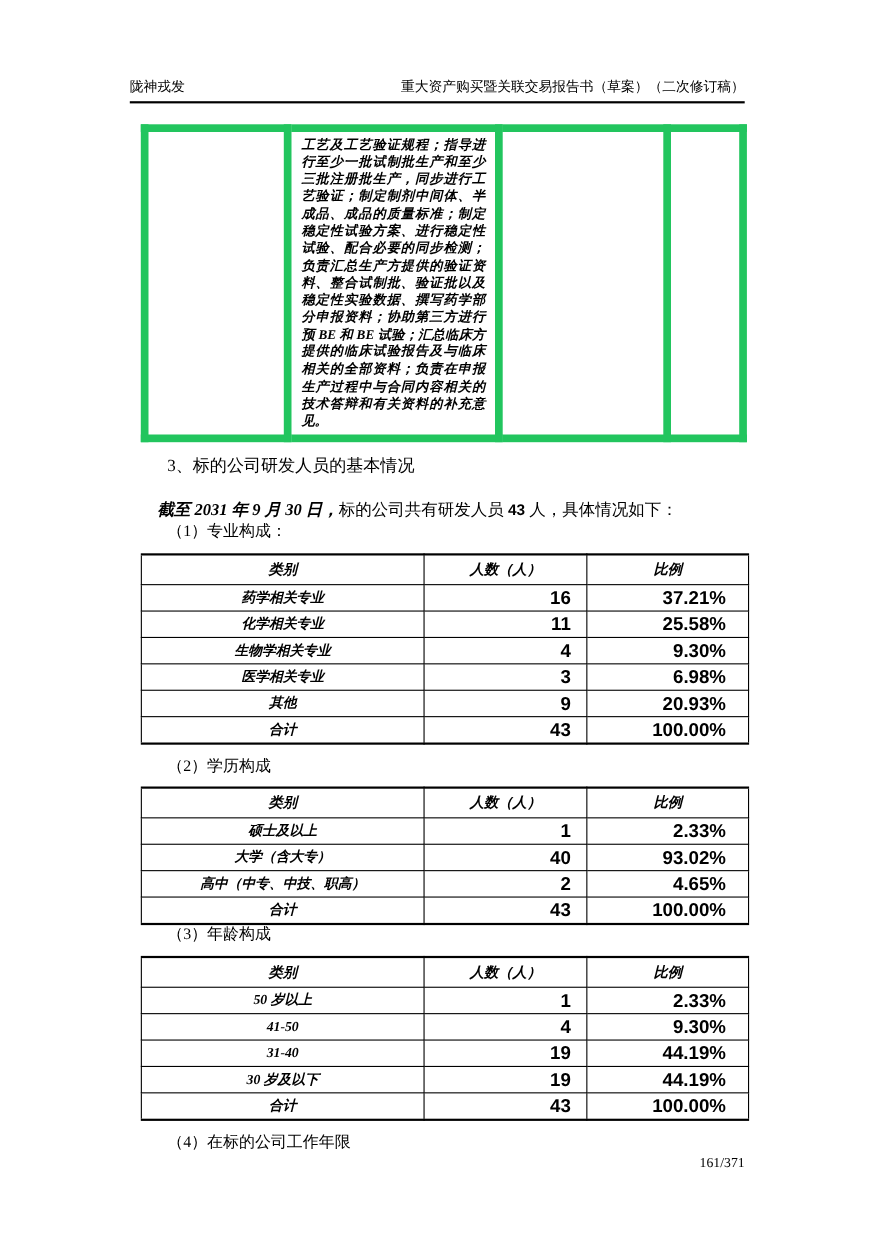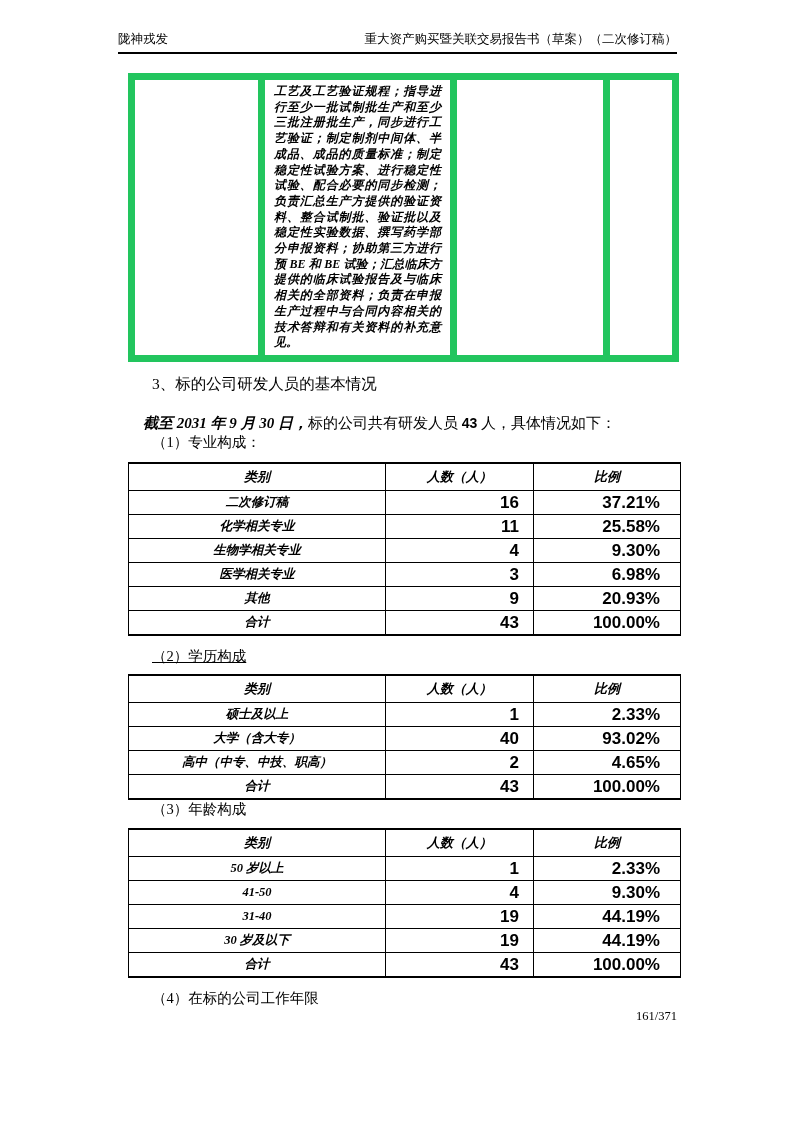--- a/index.html
+++ b/index.html
@@ -1,20 +1,20 @@
 <!DOCTYPE html>
 <html><head>
 <meta charset="utf-8">
 <style>
   * { margin:0; padding:0; box-sizing:border-box; }
   html,body { background:#e8e8e8; }
   body { font-family:"Liberation Serif","DejaVu Serif",serif; color:#000; }
   .page {
     position:relative; width:793px; height:1122px; background:#ffffff;
-    padding:32px 116px 0 118px; overflow:hidden;
+    padding:72px 116px 0 118px; overflow:hidden;
   }
   
   .hdr { display:flex; justify-content:space-between; align-items:flex-end; font-size:12.5px; line-height:15px; }
   .hdr-rule { border-bottom:2px solid #000; margin-top:5px; }
 
   
   .cont-table {
     border-collapse:collapse; table-layout:fixed; width:544px; margin:19px 0 0 10px;
     border-top:2.5px solid #000; border-bottom:2.5px solid #000;
   }
@@ -25,21 +25,21 @@
     font-size:12px; line-height:15.7px; font-weight:bold; font-style:italic;
     text-align:justify; padding:4px 9px 4px 9px; min-height:250px;
   }
 
   
   .h3 { margin:12px 0 16px 34px; font-size:15.5px; line-height:19px; }
   .intro { margin:21px 0 0 25px; font-size:15px; line-height:19px; }
   .kai-b { font-weight:bold; font-style:italic; }
   .count-b { font-weight:bold; font-family:"Liberation Sans","DejaVu Sans",sans-serif; font-size:14px; }
   .sub { margin-left:34px; font-size:14.5px; line-height:18px; }
-  .s1 { } .s2 { margin-top:11px;text-decoration:underline; } .s3 { } .s4 { margin-top:11px; }
+  .s1 { } .s2 { margin-top:11px; } .s3 { } .s4 { margin-top:11px; }
 
   
   .dt {
     border-collapse:collapse; table-layout:fixed; width:552px; margin:11px 0 0 10px;
     border-top:2.5px solid #000; border-bottom:2.5px solid #000;
   }
   .dt th, .dt td { border:1px solid #000; border-top-width:1.4px; border-bottom-width:1.4px; }
   .dt .w1 { width:257px; } .dt .w2 { width:148px; } .dt .w3 { width:147px; }
   .dt th {
     height:28px; font-size:13px; font-weight:bold; font-style:italic; text-align:center;
@@ -98,21 +98,21 @@
       </colgroup>
     <thead>
       <tr>
         <th>类别</th>
         <th>人数（人）</th>
         <th>比例</th>
       </tr>
     </thead>
     <tbody>
       <tr>
-        <td class="cat">二次修订稿</td>
+        <td class="cat">药学相关专业</td>
         <td class="num">16</td>
         <td class="pct">37.21%</td>
       </tr>
       <tr>
         <td class="cat">化学相关专业</td>
         <td class="num">11</td>
         <td class="pct">25.58%</td>
       </tr>
       <tr>
         <td class="cat">生物学相关专业</td>

